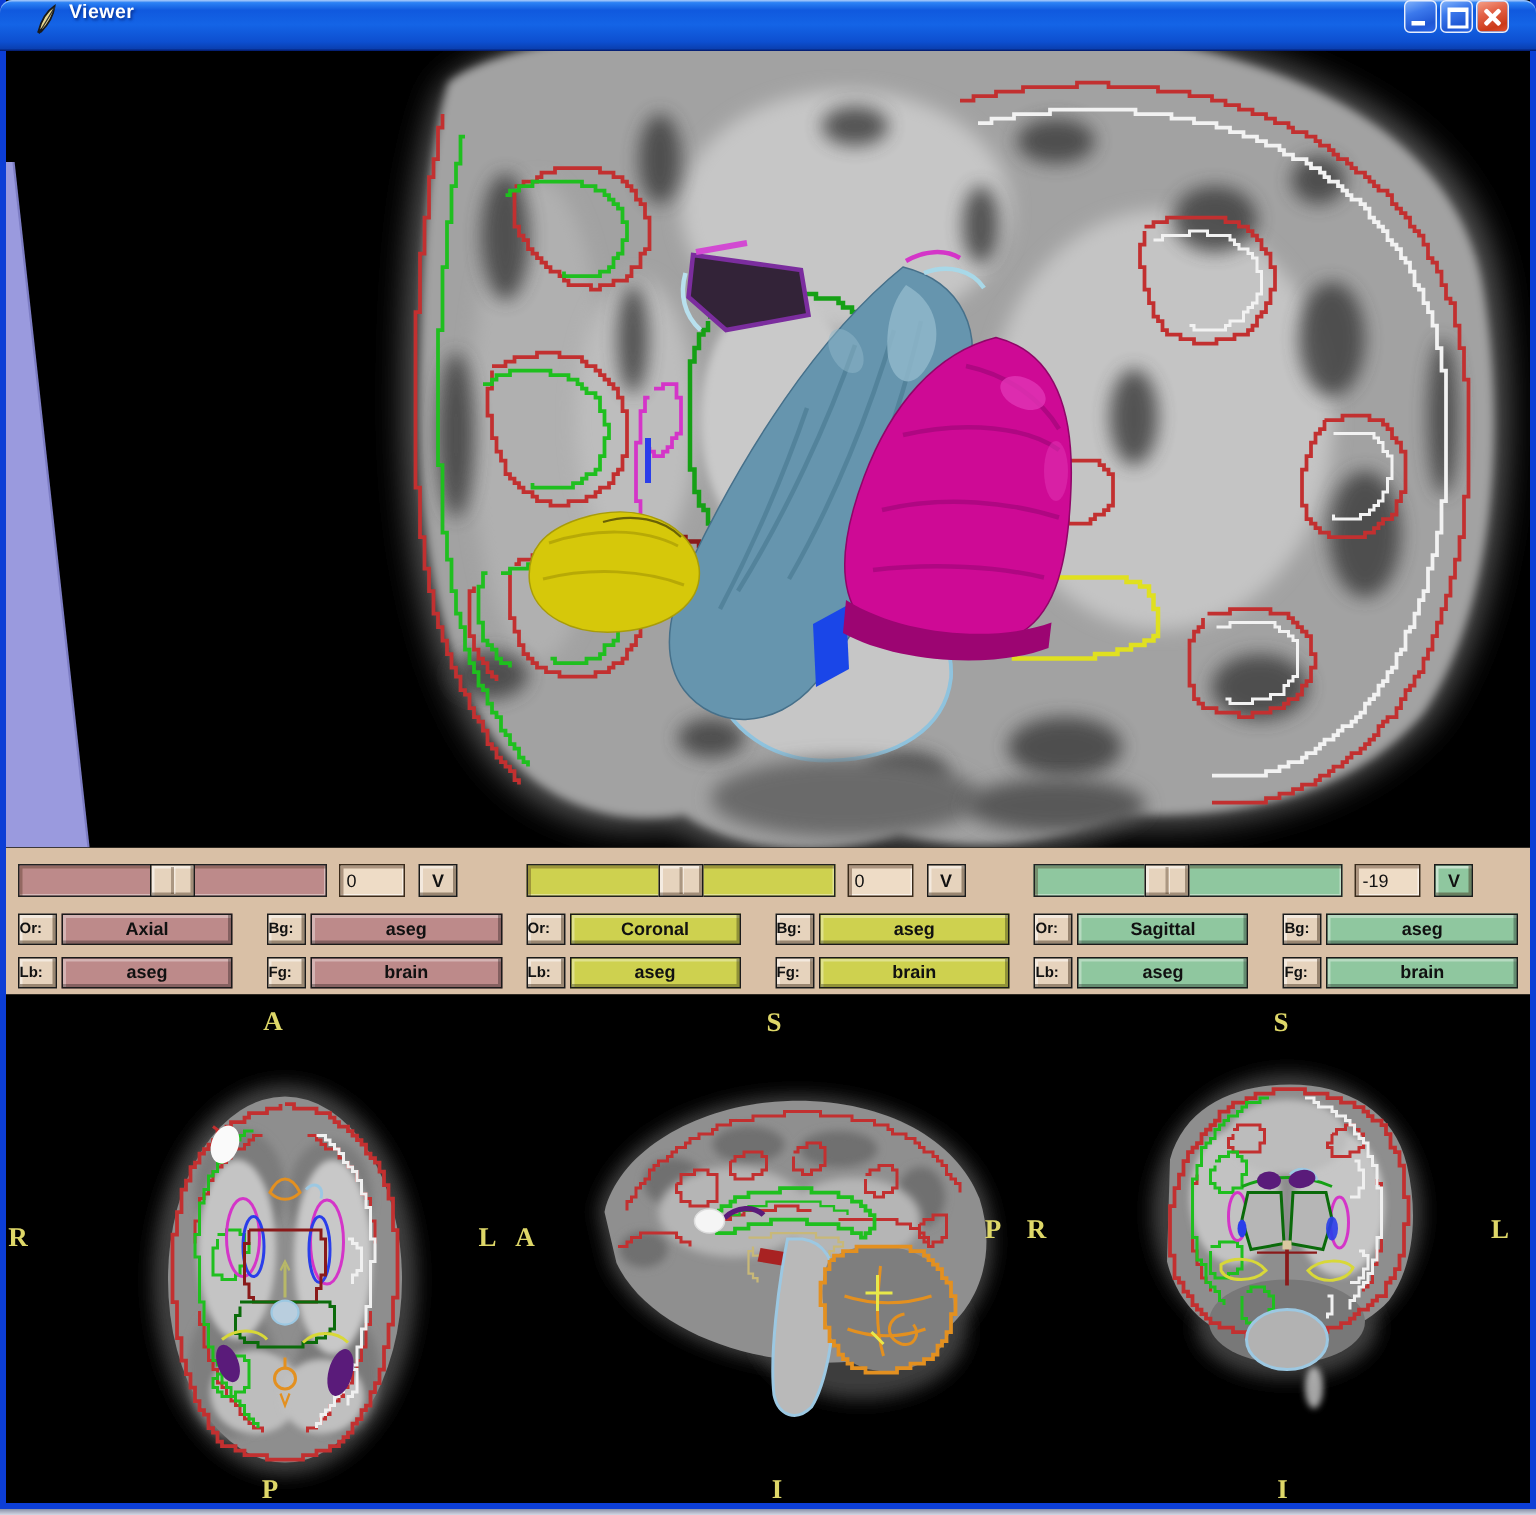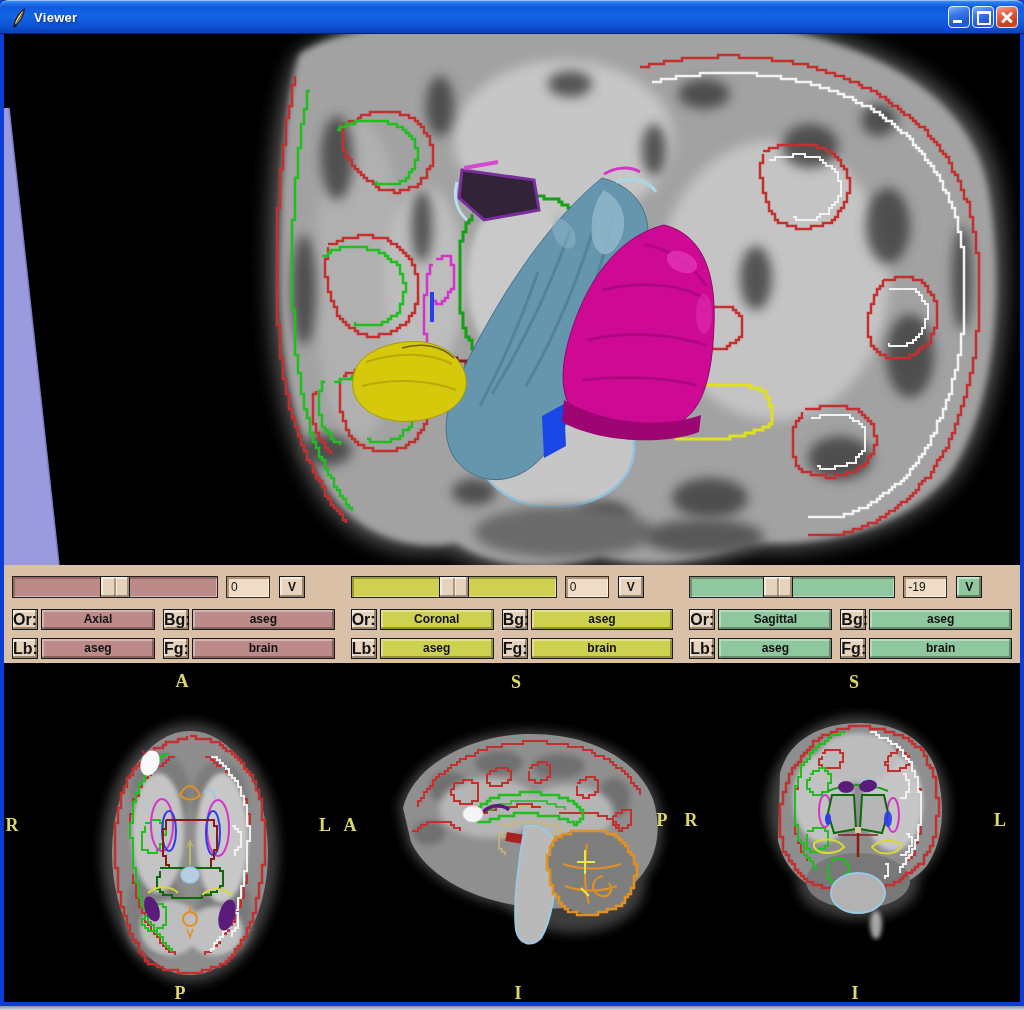--- a/index.html
+++ b/index.html
@@ -4,21 +4,21 @@
 <style>
   html,body{margin:0;padding:0;background:#000;}
   .screen{width:1024px;height:1010px;position:relative;font-family:"Liberation Sans",sans-serif;}
   .window{position:relative;width:1024px;height:1006px;box-sizing:border-box;
           border:4px solid #0c3ed6;border-top:none;background:#000;}
   
   .titlebar{position:absolute;top:-0px;left:-4px;right:-4px;height:34px;
     border-radius:8px 8px 0 0;
     background:linear-gradient(180deg,#5a9cf8 0%,#2a80f4 6%,#1059de 20%,#1464e6 48%,#0d4fd0 82%,#0a3fb0 96%,#08349a 100%);
     box-shadow:inset 0 1px 0 rgba(255,255,255,.4), inset 0 -1px 0 rgba(0,0,60,.4);
-    display:flex;align-items:center;padding:0 6px;box-sizing:border-box;}
+    display:flex;align-items:flex-start;padding:0 18px;box-sizing:border-box;}
   .app-icon{width:18px;height:22px;margin:2px 6px 0 4px;}
   .wtitle{color:#fff;font-weight:bold;font-size:13px;letter-spacing:.3px;
     text-shadow:1px 1px 2px #083090;flex:1;}
   .tb-buttons{display:flex;align-items:center;}
   .tbtn{width:22px;height:22px;border-radius:4px;margin-left:2px;position:relative;
     border:1px solid #e8eefc;box-sizing:border-box;cursor:pointer;}
   .tbtn.min,.tbtn.max{background:linear-gradient(160deg,#7fb2fc 0%,#3c79ec 35%,#1f56d4 75%,#2a66e8 100%);}
   .tbtn.close{background:linear-gradient(160deg,#f4a088 0%,#e4654a 35%,#cc3a18 78%,#e05030 100%);}
   .glyph-min{position:absolute;left:4px;bottom:4px;width:9px;height:3px;background:#fff;}
   .glyph-max{position:absolute;left:4px;top:4px;width:10px;height:9px;border:2px solid #fff;border-top-width:3px;}
@@ -50,25 +50,25 @@
     box-sizing:border-box;box-shadow:inset 2px 2px 0 rgba(90,60,40,.45), inset -1px -1px 0 rgba(255,255,255,.6);
     font-size:12px;line-height:20px;padding-left:4px;color:#111;}
   .vbtn{width:26px;height:22px;margin-left:9px;background:#e6d3bd;border:1px solid #1a1a1a;
     box-sizing:border-box;box-shadow:inset -2px -2px 0 rgba(60,40,20,.45), inset 2px 2px 0 rgba(255,255,255,.5);
     font-size:12px;font-weight:bold;text-align:center;line-height:20px;color:#111;cursor:pointer;}
   .p2 .vbtn{background:var(--acc);}
   .brow{display:flex;height:21px;margin-top:10px;}
   .brow + .brow{margin-top:8px;}
   .sbtn{width:26px;height:21px;background:#e6d3bd;border:1px solid #1a1a1a;box-sizing:border-box;
     box-shadow:inset -2px -2px 0 rgba(60,40,20,.45), inset 2px 2px 0 rgba(255,255,255,.5);
-    font-size:16px;font-weight:bold;text-align:center;line-height:19px;color:#111;cursor:pointer;}
+    font-size:10px;font-weight:bold;line-height:19px;color:#111;cursor:pointer;}
   .bigbtn{height:21px;background:var(--acc);border:1px solid #1a1a1a;box-sizing:border-box;
     box-shadow:inset -2px -2px 0 rgba(0,0,0,.3), inset 2px 2px 0 rgba(255,255,255,.35);
     font-size:12px;font-weight:bold;text-align:center;line-height:19px;color:#111;cursor:pointer;}
-  .bigbtn.b1{width:114px;margin-left:3px;margin-right:8px;}
+  .bigbtn.b1{width:114px;margin-left:3px;margin-right:23px;}
   .bigbtn.b2{flex:1;margin-left:3px;}
   
   .slices{position:relative;height:339px;background:#000;overflow:hidden;}
   .slices svg{position:absolute;left:0;top:0;}
   .olabel{position:absolute;transform:translate(-50%,-50%);color:#ded768;
     font-family:"Liberation Serif",serif;font-weight:bold;font-size:18px;}
   .desktop-strip{position:absolute;left:0;bottom:0;width:1024px;height:4px;
     background:linear-gradient(180deg,#8890a8,#d4d8e4);}
 </style>
 </head>

